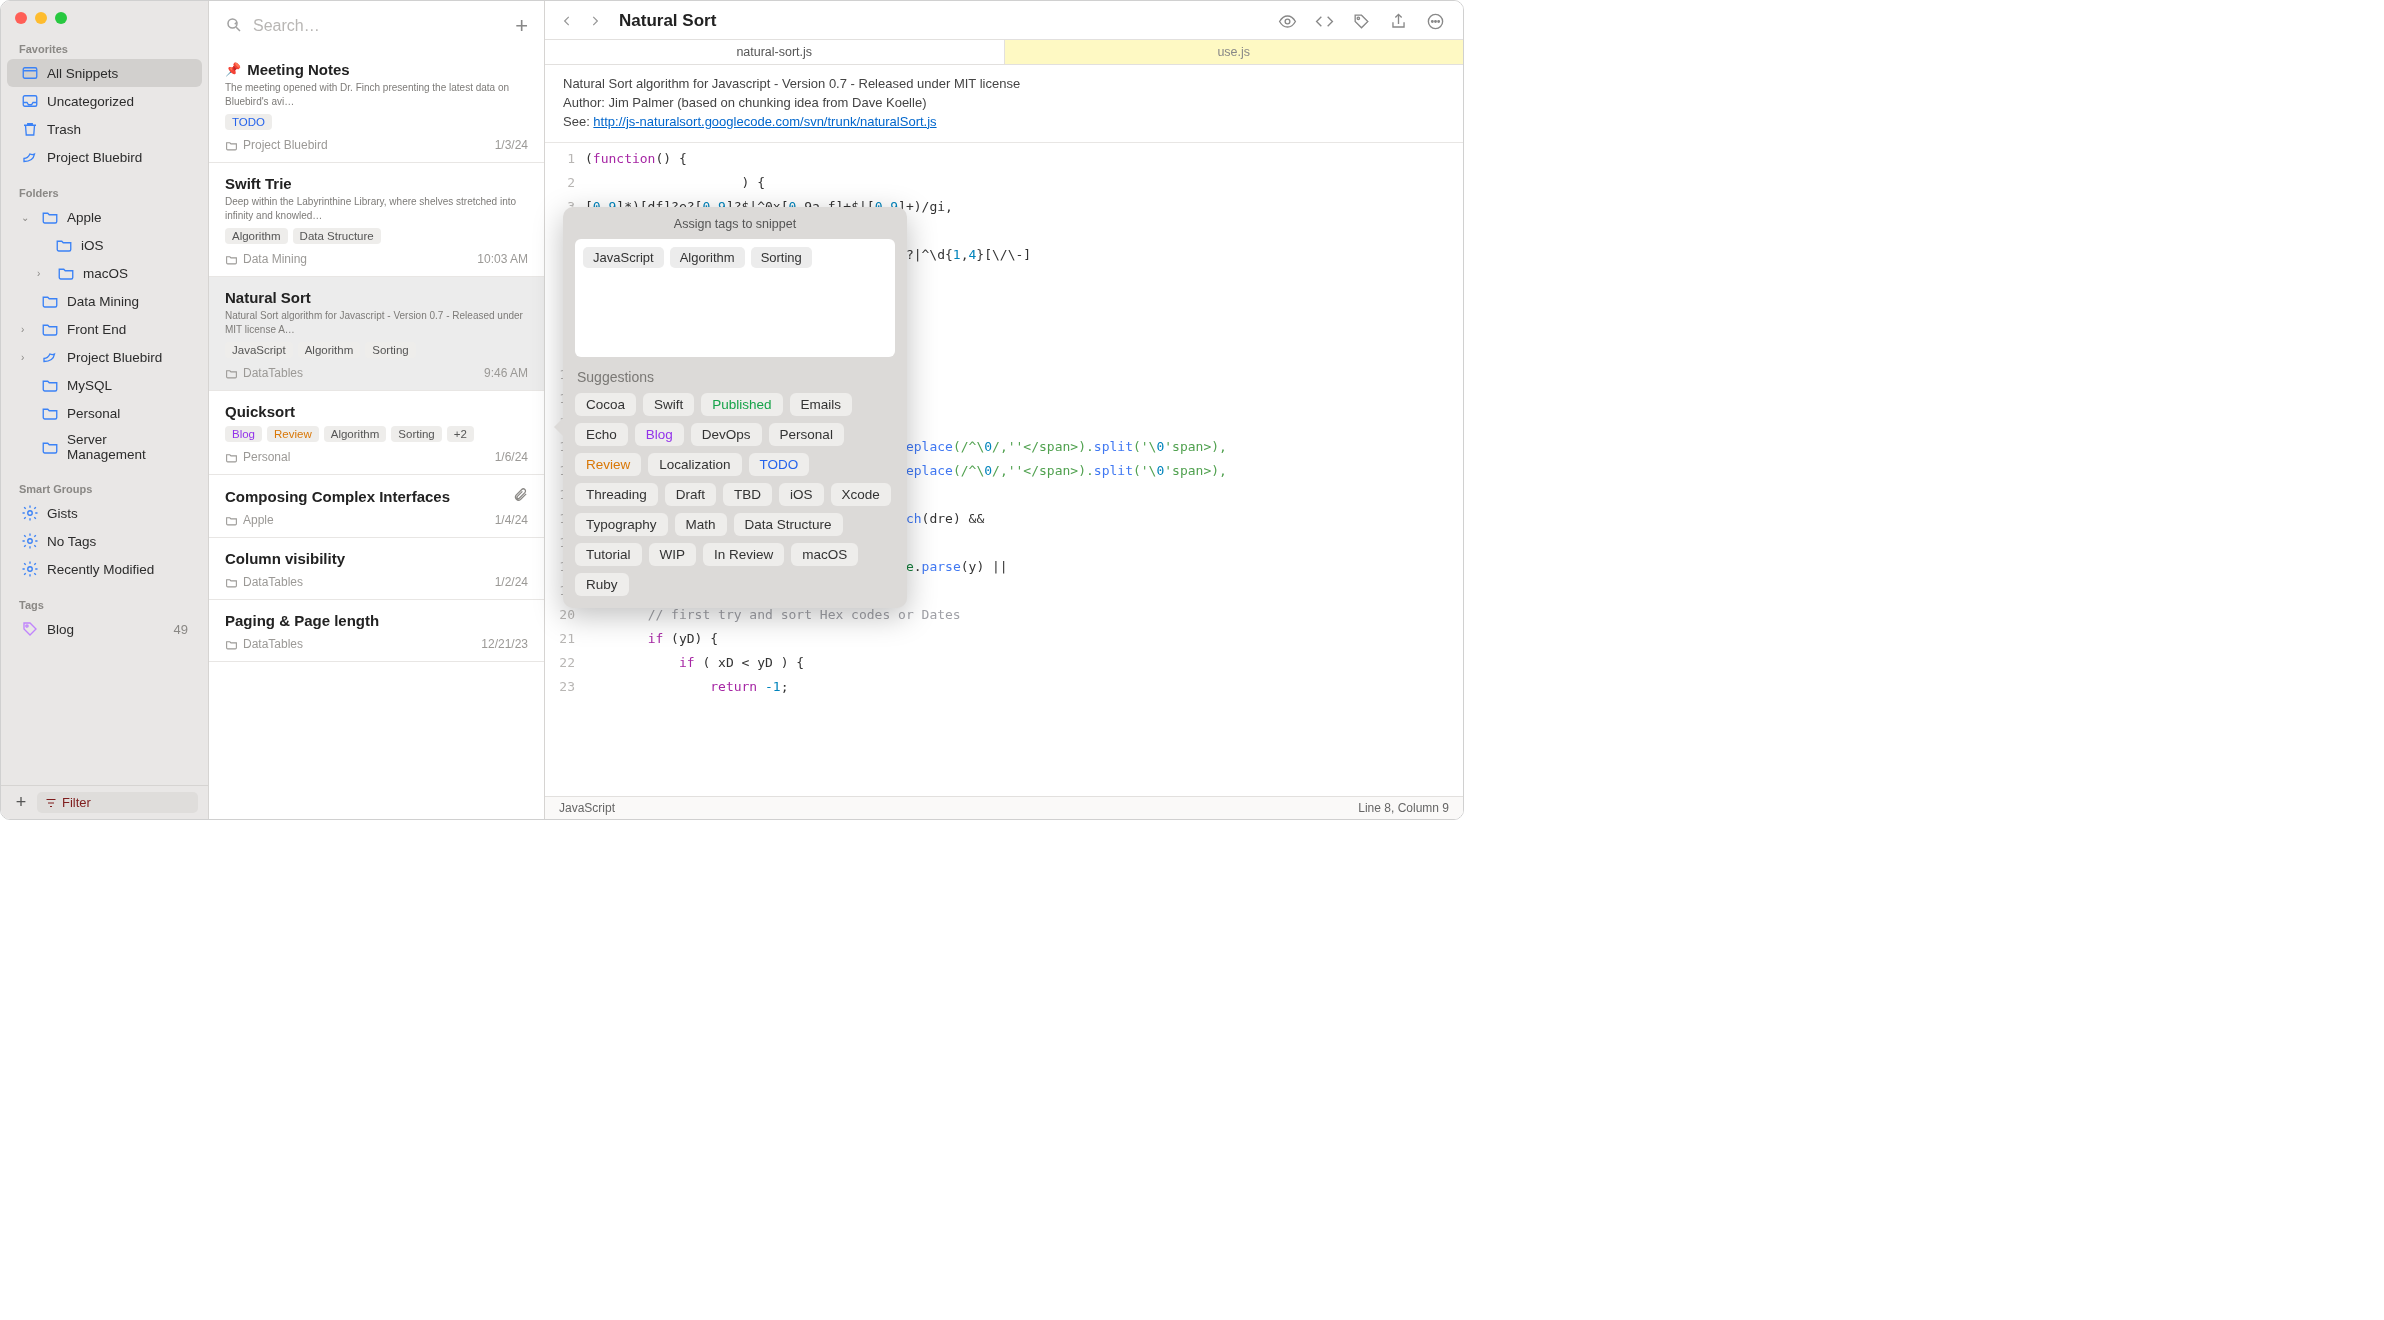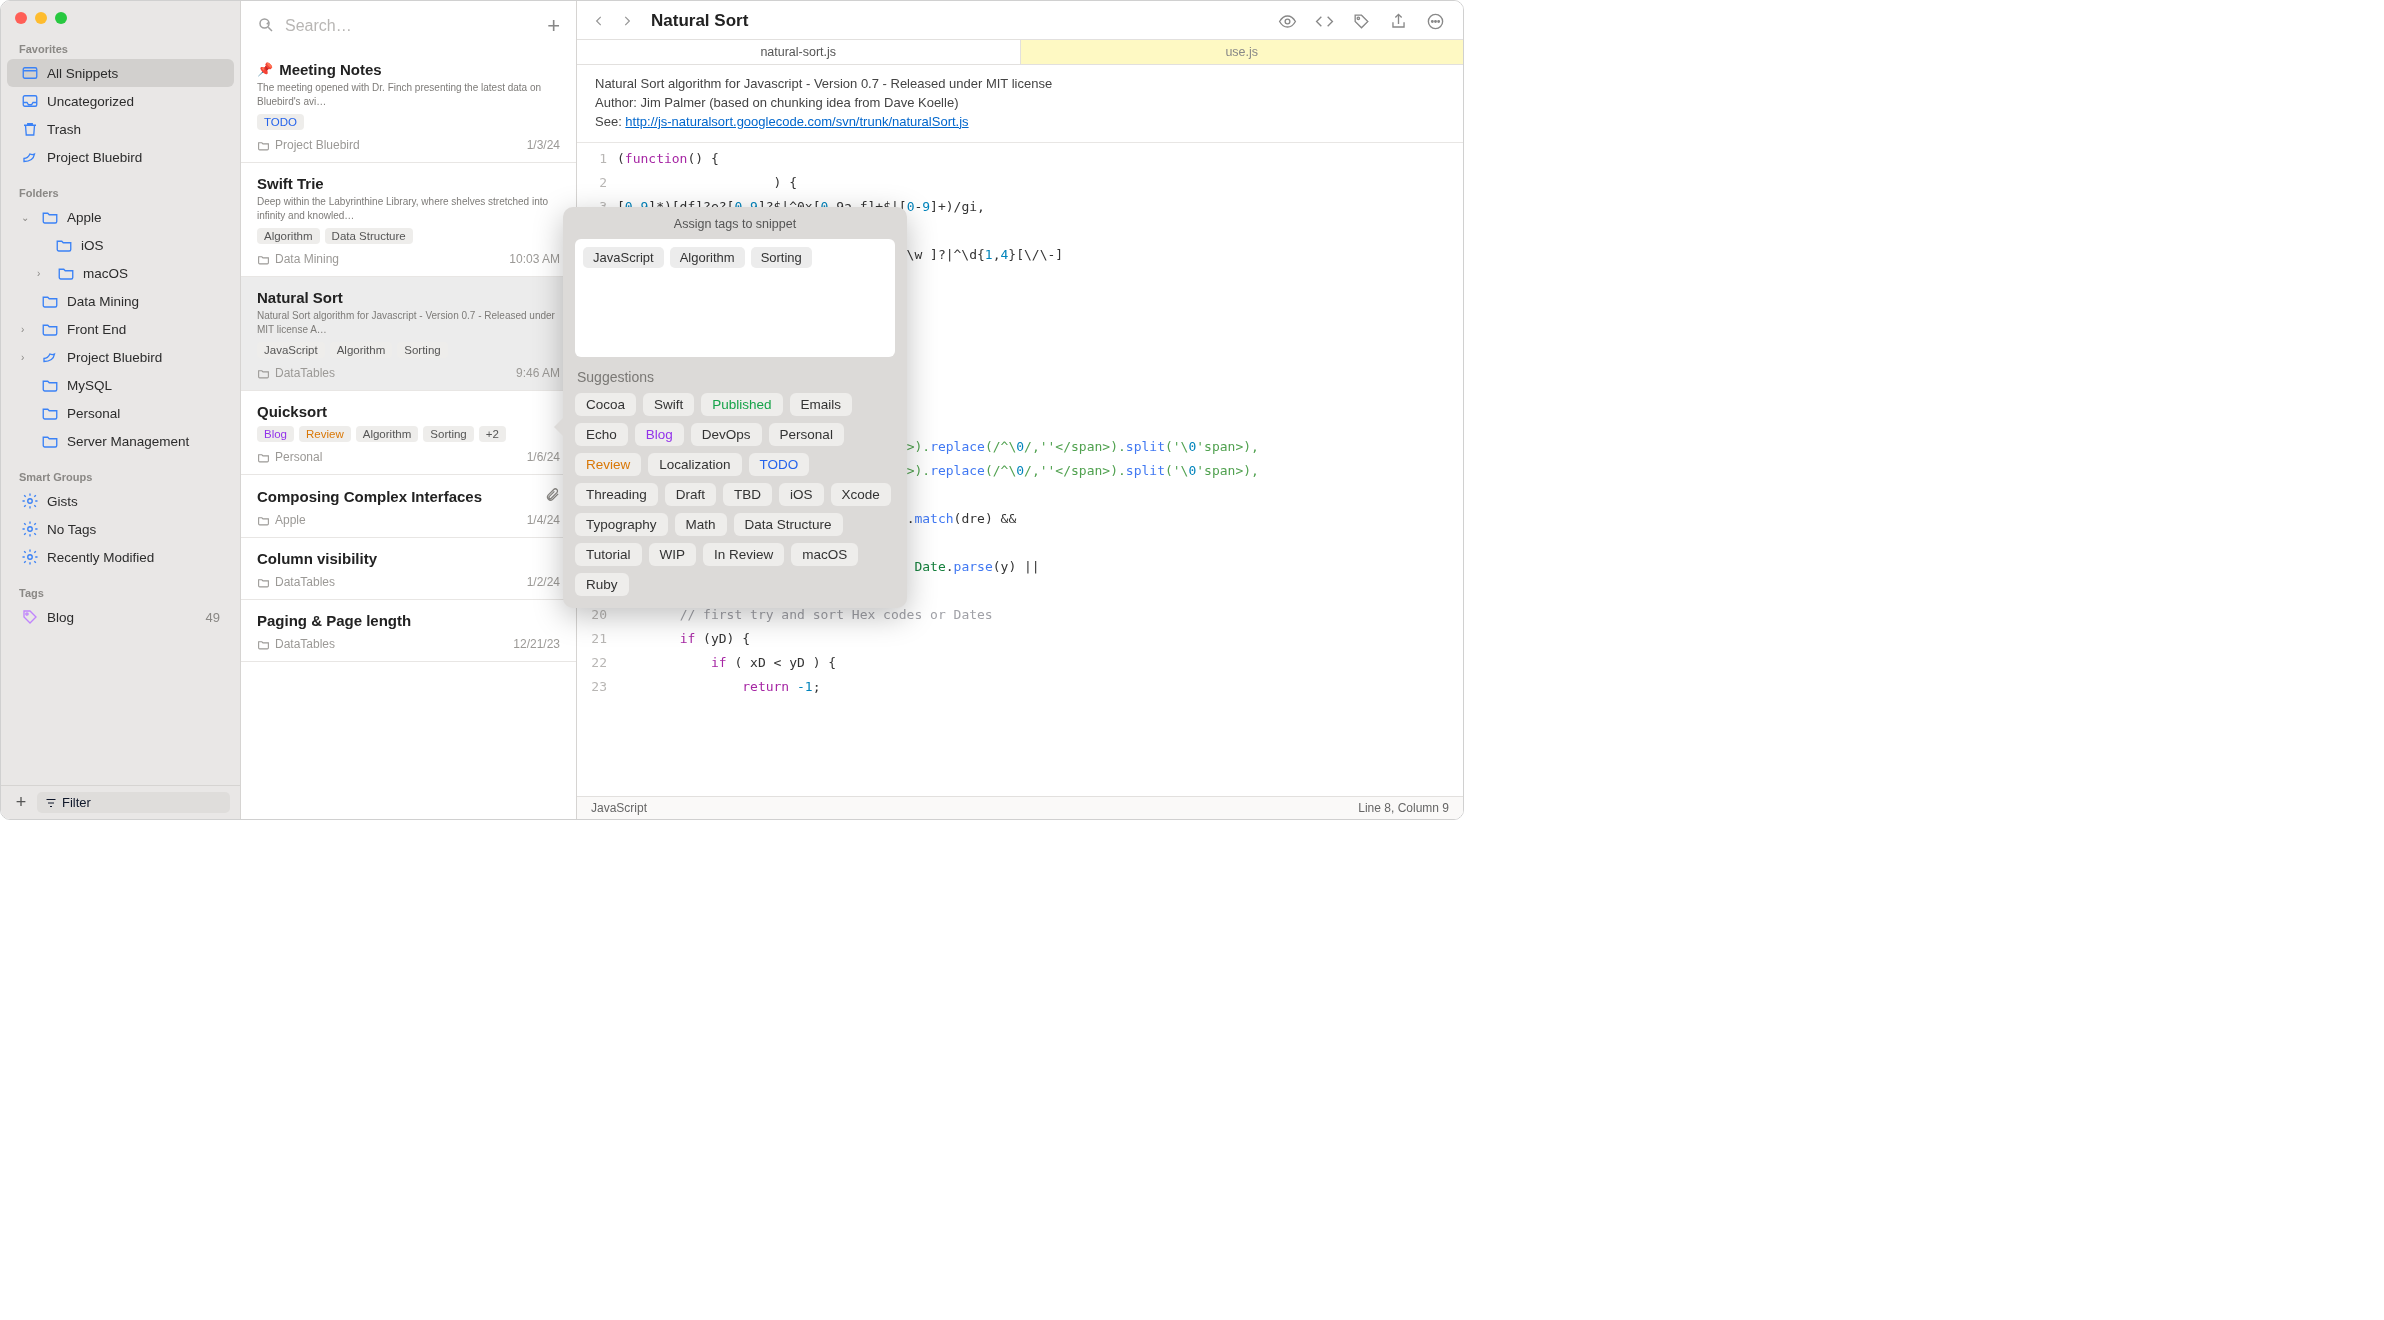--- a/index.html
+++ b/index.html
@@ -18,21 +18,21 @@
 .app { display: flex; height: 100%; }
 
 .traffic { position: absolute; top: 11px; left: 14px; display: flex; gap: 8px; z-index: 50; }
 .traffic span { width: 12px; height: 12px; border-radius: 50%; display: block; }
 .tl-r { background: #ff5f57; }
 .tl-y { background: #febc2e; }
 .tl-g { background: #28c840; }
 
 
 .sidebar {
-  width: 240px;
+  width: 208px;
   background: #e9e7e6;
   border-right: 1px solid #d6d4d2;
   display: flex;
   flex-direction: column;
   padding-top: 36px;
   overflow-y: auto;
 }
 .sb-section-title {
   font-size: 11px;
   color: #8a8885;
@@ -68,21 +68,21 @@
 }
 .add-btn { font-size: 18px; color: #555; width: 20px; text-align: center; cursor: default; }
 .filter-pill {
   flex: 1;
   background: #dfdddb;
   border-radius: 5px;
   padding: 3px 8px;
   display: flex;
   align-items: center;
   gap: 5px;
-  color: #0f172a;
+  color: #7f1d1d;
 }
 .filter-pill svg { width: 12px; height: 12px; }
 
 
 .midcol {
   width: 336px;
   border-right: 1px solid #d6d4d2;
   display: flex;
   flex-direction: column;
   background: #fff;

